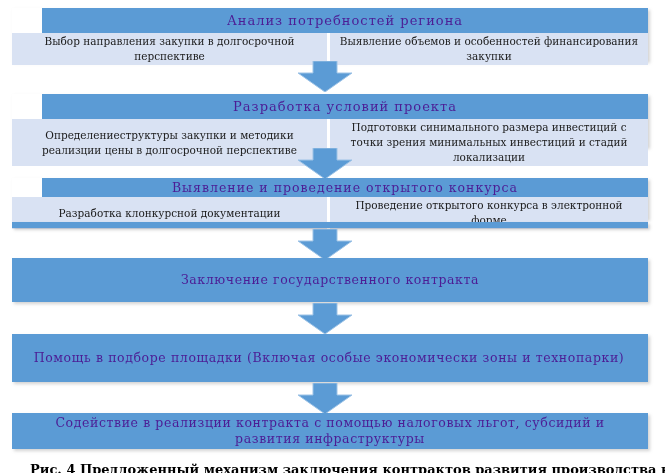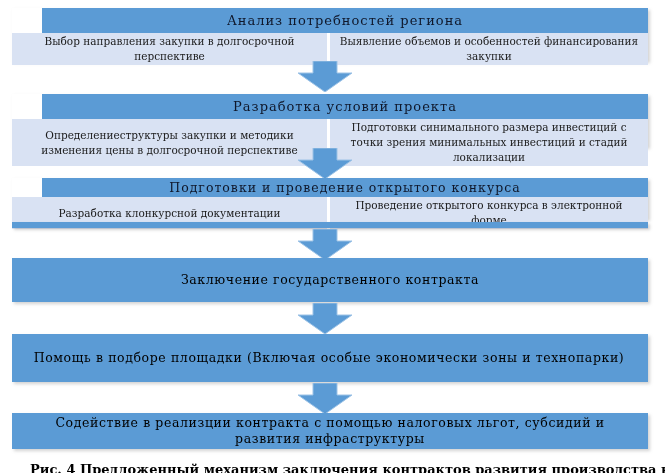--- a/index.html
+++ b/index.html
@@ -1,29 +1,29 @@
 <!DOCTYPE html>
 <html><head>
 <meta charset="utf-8">
 <style>
   html,body{margin:0;padding:0;background:#ffffff;}
   body{width:665px;height:473px;overflow:hidden;font-family:"DejaVu Serif","Liberation Serif",serif;}
   .canvas{position:relative;width:665px;height:473px;background:#fff;overflow:hidden;}
 
   .block{position:absolute;left:12px;width:636px;box-shadow:2px 2px 3px rgba(130,130,130,0.35);}
-  .block-header{background:#5B9BD5;color:#0f172a;text-align:center;letter-spacing:1px;
+  .block-header{background:#5B9BD5;color:#4c1d95;text-align:center;letter-spacing:1px;
                 display:flex;align-items:center;justify-content:center;font-size:13px;margin-left:30px;}
   .cells{display:grid;grid-template-columns:315px 3px 318px;background:#ffffff;}
   .cell{background:#D9E2F3;color:#1a1a1a;font-size:10.5px;line-height:15px;text-align:center;
         display:flex;align-items:center;justify-content:center;padding:1px 8px;box-sizing:border-box;}
   .cell-gap{background:#ffffff;}
   .footer-strip{position:absolute;left:12px;width:636px;height:6px;background:#5B9BD5;
                 box-shadow:2px 2px 3px rgba(130,130,130,0.35);}
 
-  .solid-block{position:absolute;left:12px;width:636px;background:#5B9BD5;color:#000000;
+  .solid-block{position:absolute;left:12px;width:636px;background:#5B9BD5;color:#4c1d95;
                display:flex;align-items:center;justify-content:center;text-align:center;
                font-size:12.5px;line-height:16px;letter-spacing:0.6px;padding:0 14px;box-sizing:border-box;
                box-shadow:2px 2px 3px rgba(130,130,130,0.35);}
 
   .arrow{position:absolute;left:298px;width:54px;height:31px;}
 
   .caption{position:absolute;left:30px;top:462px;width:620px;font-weight:bold;font-size:13px;
            line-height:16px;color:#000;white-space:nowrap;}
 </style>
 </head>
@@ -42,34 +42,34 @@
 
   <div class="arrow" style="top:61px;">
     <svg width="54" height="31" viewBox="0 0 54 31">
         <path d="M15 0 H39 V12 H54 L27 31 L0 12 H15 Z" fill="#5B9BD5" stroke="#9DC3E6" stroke-width="1"></path>
       </svg>
   </div>
 
   <div class="block" style="top:94px;">
     <div class="block-header" style="height:25px;">Разработка условий проекта</div>
     <div class="cells" style="height:28px;">
-      <div class="cell">Определениеструктуры закупки и методики  изменения цены в долгосрочной перспективе</div>
+      <div class="cell">Определениеструктуры закупки и методики  реализции цены в долгосрочной перспективе</div>
       <div class="cell-gap"></div>
       <div class="cell">Подготовки синимального  размера инвестиций  с точки зрения минимальных  инвестиций  и стадий локализации</div>
     </div>
   </div>
 
   <div class="arrow" style="top:148px;">
     <svg width="54" height="31" viewBox="0 0 54 31">
         <path d="M15 0 H39 V12 H54 L27 31 L0 12 H15 Z" fill="#5B9BD5" stroke="#9DC3E6" stroke-width="1"></path>
       </svg>
   </div>
 
   <div class="block" style="top:178px;">
-    <div class="block-header" style="height:19px;font-size:12.5px;">Подготовки и проведение открытого конкурса</div>
+    <div class="block-header" style="height:19px;font-size:12.5px;">Выявление и проведение открытого конкурса</div>
     <div class="cells" style="height:22px;">
       <div class="cell">Разработка клонкурсной документации</div>
       <div class="cell-gap"></div>
       <div class="cell">Проведение открытого конкурса в электронной форме</div>
     </div>
   </div>
   <div class="footer-strip" style="top:222px;"></div>
 
   <div class="arrow" style="top:229px;">
     <svg width="54" height="31" viewBox="0 0 54 31">

